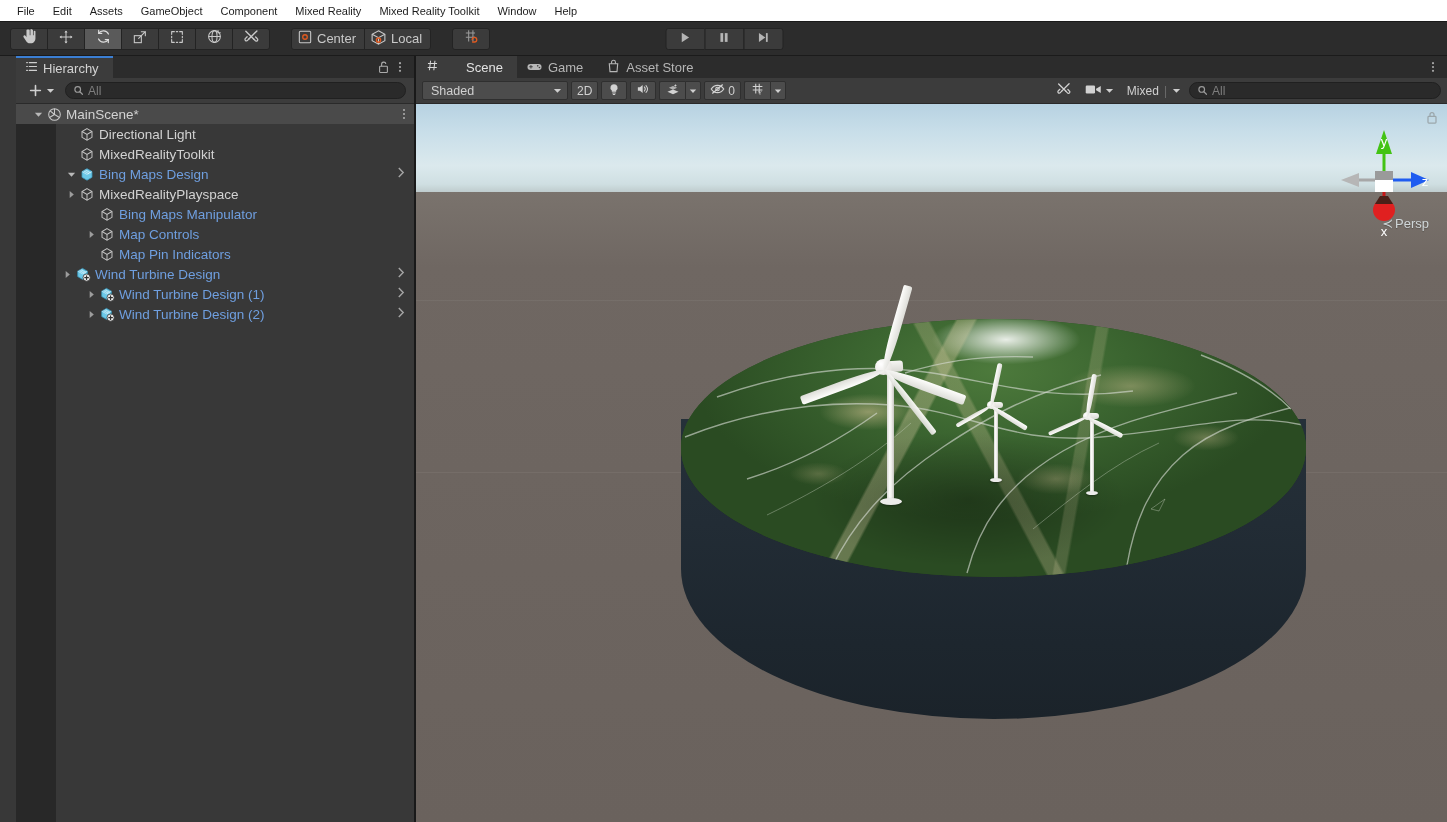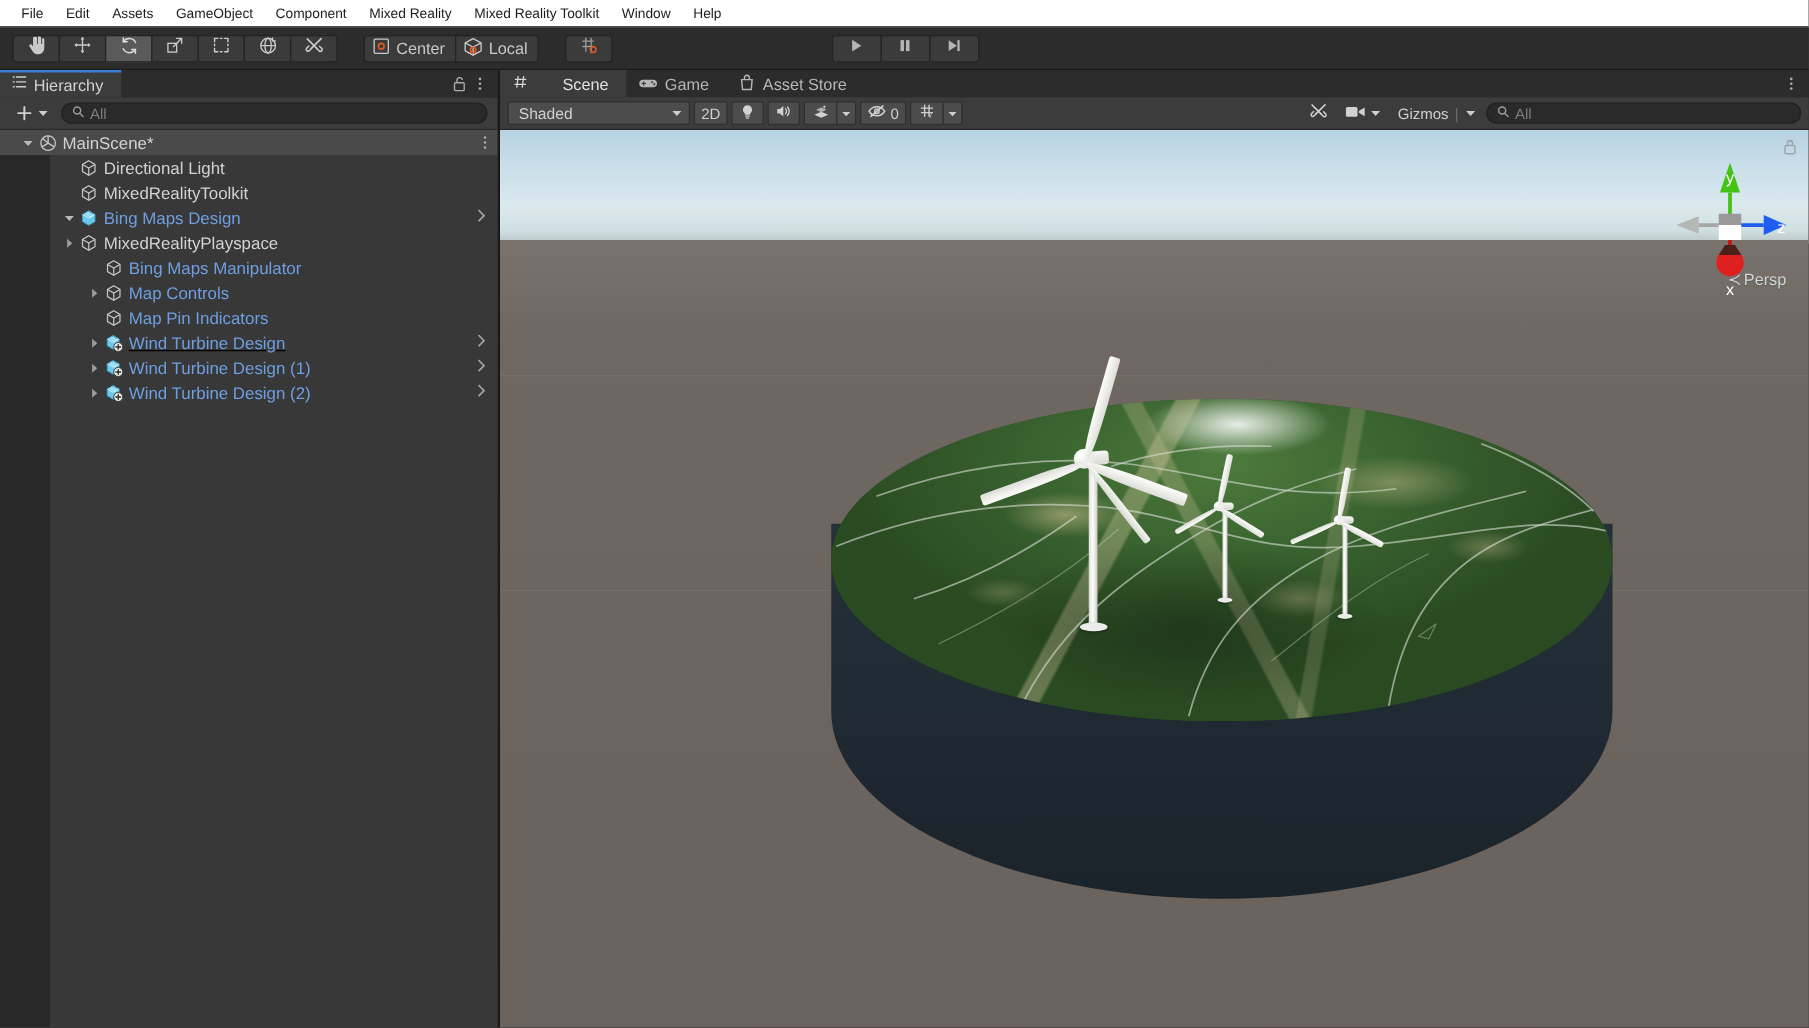--- a/index.html
+++ b/index.html
@@ -39,21 +39,21 @@
   #playgroup { position:absolute; left:50%; transform:translateX(-50%); display:flex; }
   .playbtn {
     width:40px; height:22px; background:#3b3b3b; border:1px solid #232323;
     display:flex; align-items:center; justify-content:center; cursor:pointer;
     margin-right:-1px;
   }
   .playbtn:first-child { border-radius:3px 0 0 3px; }
   .playbtn:last-child { border-radius:0 3px 3px 0; }
 
   
-  #workspace { display:flex; height:766px; background:#1b1b1b; }
+  #workspace { display:flex; height:766px; background:#1b1b1b;margin-left:16px; }
 
   
   #hierarchy { width:400px; background:#383838; display:flex; flex-direction:column;
                border-right:2px solid #191919; position:relative; }
   #hier-tabrow { height:22px; background:#2c2c2c; display:flex; align-items:stretch;
                  position:relative; }
   #hier-tab {
     background:#3c3c3c; display:flex; align-items:center; gap:5px; padding:0 14px 0 9px;
     position:relative; cursor:pointer; border-top:2px solid #3b7fd4;
   }
@@ -473,21 +473,21 @@
         <div class="row" style="padding-left: 69px;">
           <span class="arrow blank"></span>
           <span class="ricon">
             <svg width="14" height="14" viewBox="0 0 16 16" fill="none" stroke="#c4c4c4" stroke-width="1.15">
               <path d="M8 1.9 13.7 5.2v6.6L8 15.1 2.3 11.8V5.2Z"></path>
               <path d="M2.3 5.2 8 8.5l5.7-3.3M8 8.5v6.6"></path>
             </svg>
           </span>
           <span class="rlabel prefab">Map Pin Indicators</span>
         </div>
-        <div class="row" style="padding-left: 69px; text-decoration: underline;">
+        <div class="row" style="padding-left: 45px;">
           <span class="arrow">
             <svg width="9" height="9" viewBox="0 0 10 10" fill="#9c9c9c">
               <path d="M3 1v8l4.6-4Z"></path>
             </svg>
           </span>
           <span class="ricon">
             <svg width="15" height="15" viewBox="0 0 17 17">
               <path d="M7.4 1.6 12.8 4.7v6.2L7.4 14 2 10.9V4.7Z" fill="#6cc8e8" stroke="#3e9cc0" stroke-width=".9"></path>
               <path d="M2 4.7 7.4 7.8l5.4-3.1" fill="none" stroke="#ffffff" stroke-width=".8" opacity=".7"></path>
               <path d="M3.9 3.2 9.4 6.4v1.4L3.9 4.6Z" fill="#ffffff" opacity=".55"></path>
@@ -675,21 +675,21 @@
           <svg width="17" height="11" viewBox="0 0 19 12" fill="#d2d2d2">
             <rect x="0.8" y="1.6" width="10.4" height="8.8" rx="1.4"></rect>
               <path d="M12.4 5.2 17.6 2v8l-5.2-3.2Z"></path>
           </svg>
         </span>
         <svg width="9" height="9" viewBox="0 0 10 10" fill="#cfcfcf">
             <path d="M1 3.2h8L5 7.6Z"></path>
           </svg>
       </div>
       <div class="sbtn nobg">
-        <span>Gizmos</span>
+        <span>Mixed</span>
         <span style="color:#6d6d6d;margin:0 2px;">|</span>
         <svg width="9" height="9" viewBox="0 0 10 10" fill="#cfcfcf">
             <path d="M1 3.2h8L5 7.6Z"></path>
           </svg>
       </div>
       <div class="gizsearch">
         <span>
           <svg width="11" height="11" viewBox="0 0 14 14" fill="none" stroke="#9b9b9b" stroke-width="1.5">
             <circle cx="6" cy="5.6" r="3.6"></circle>
               <path d="M8.8 8.6 12 11.8" stroke-linecap="round"></path>

